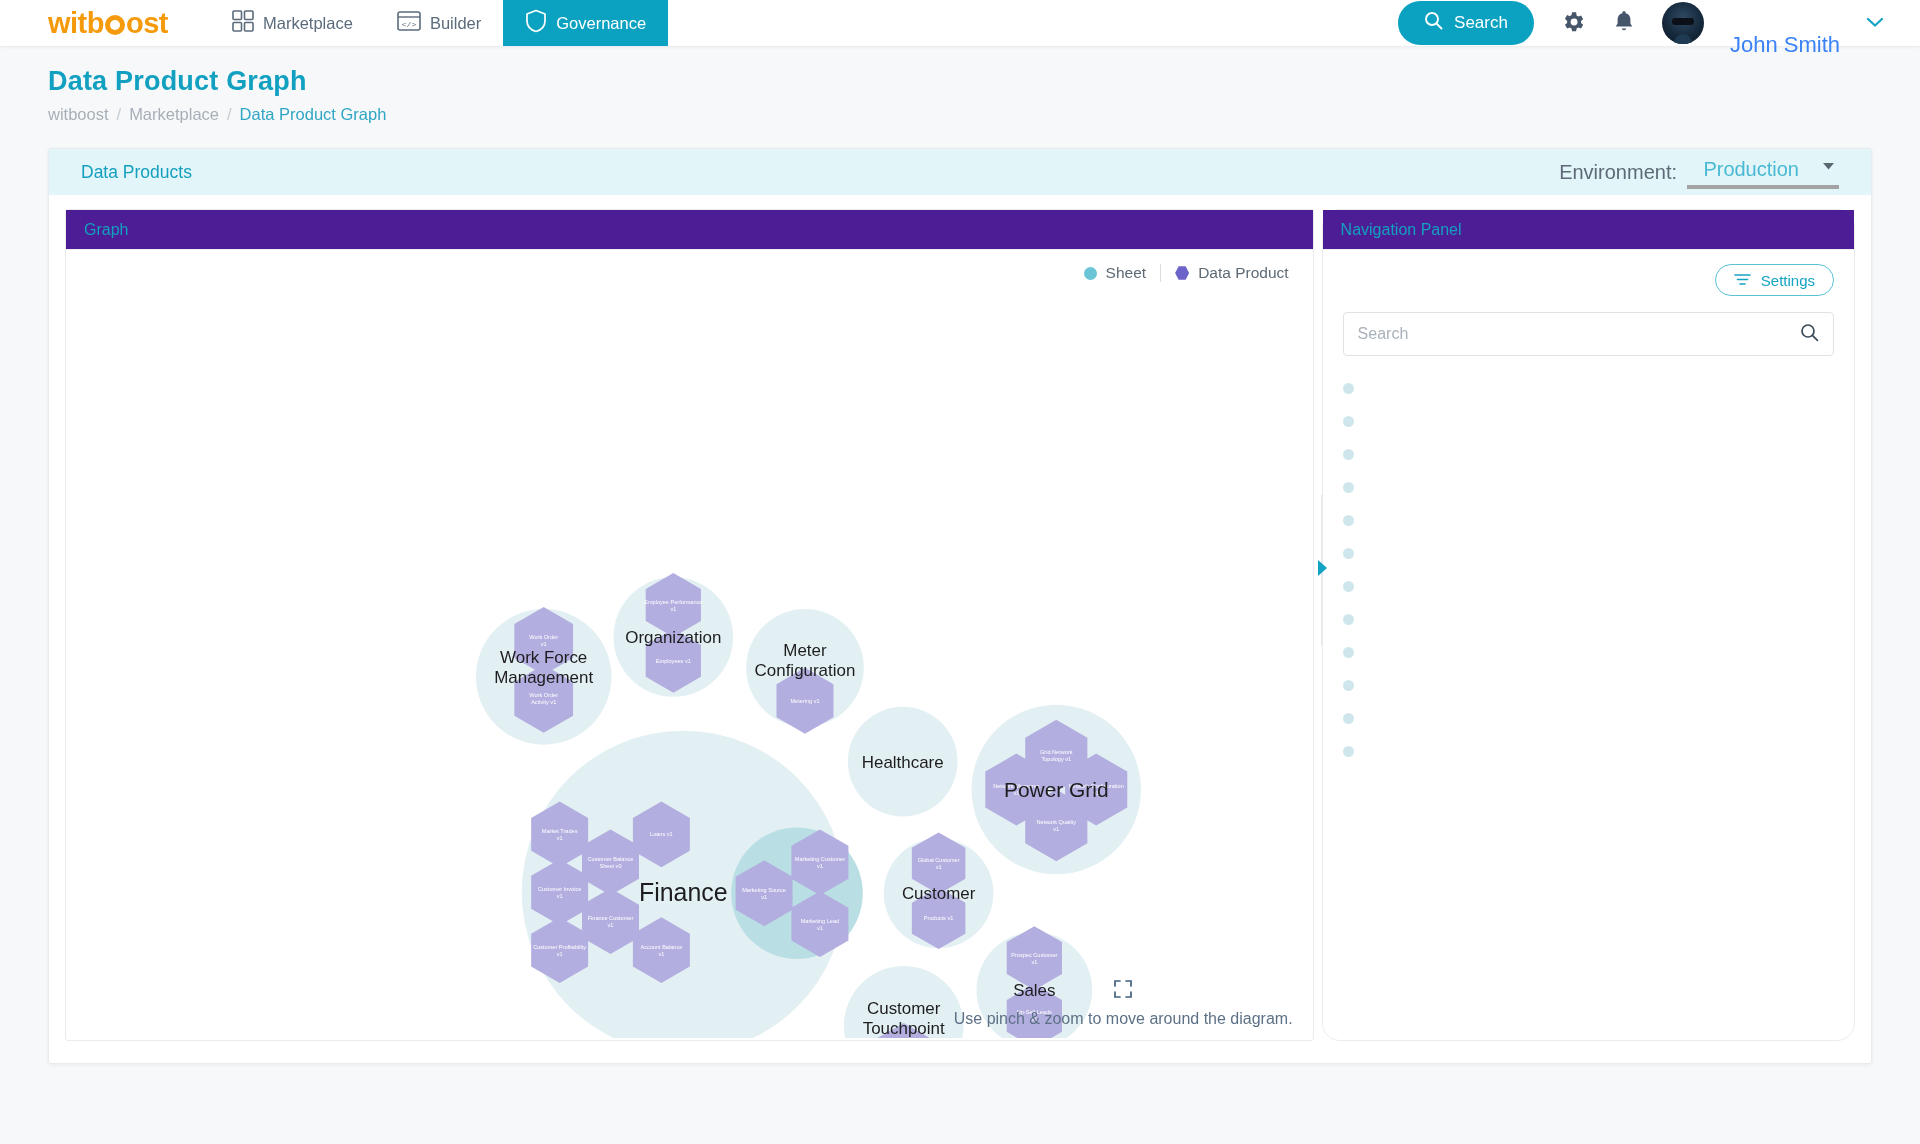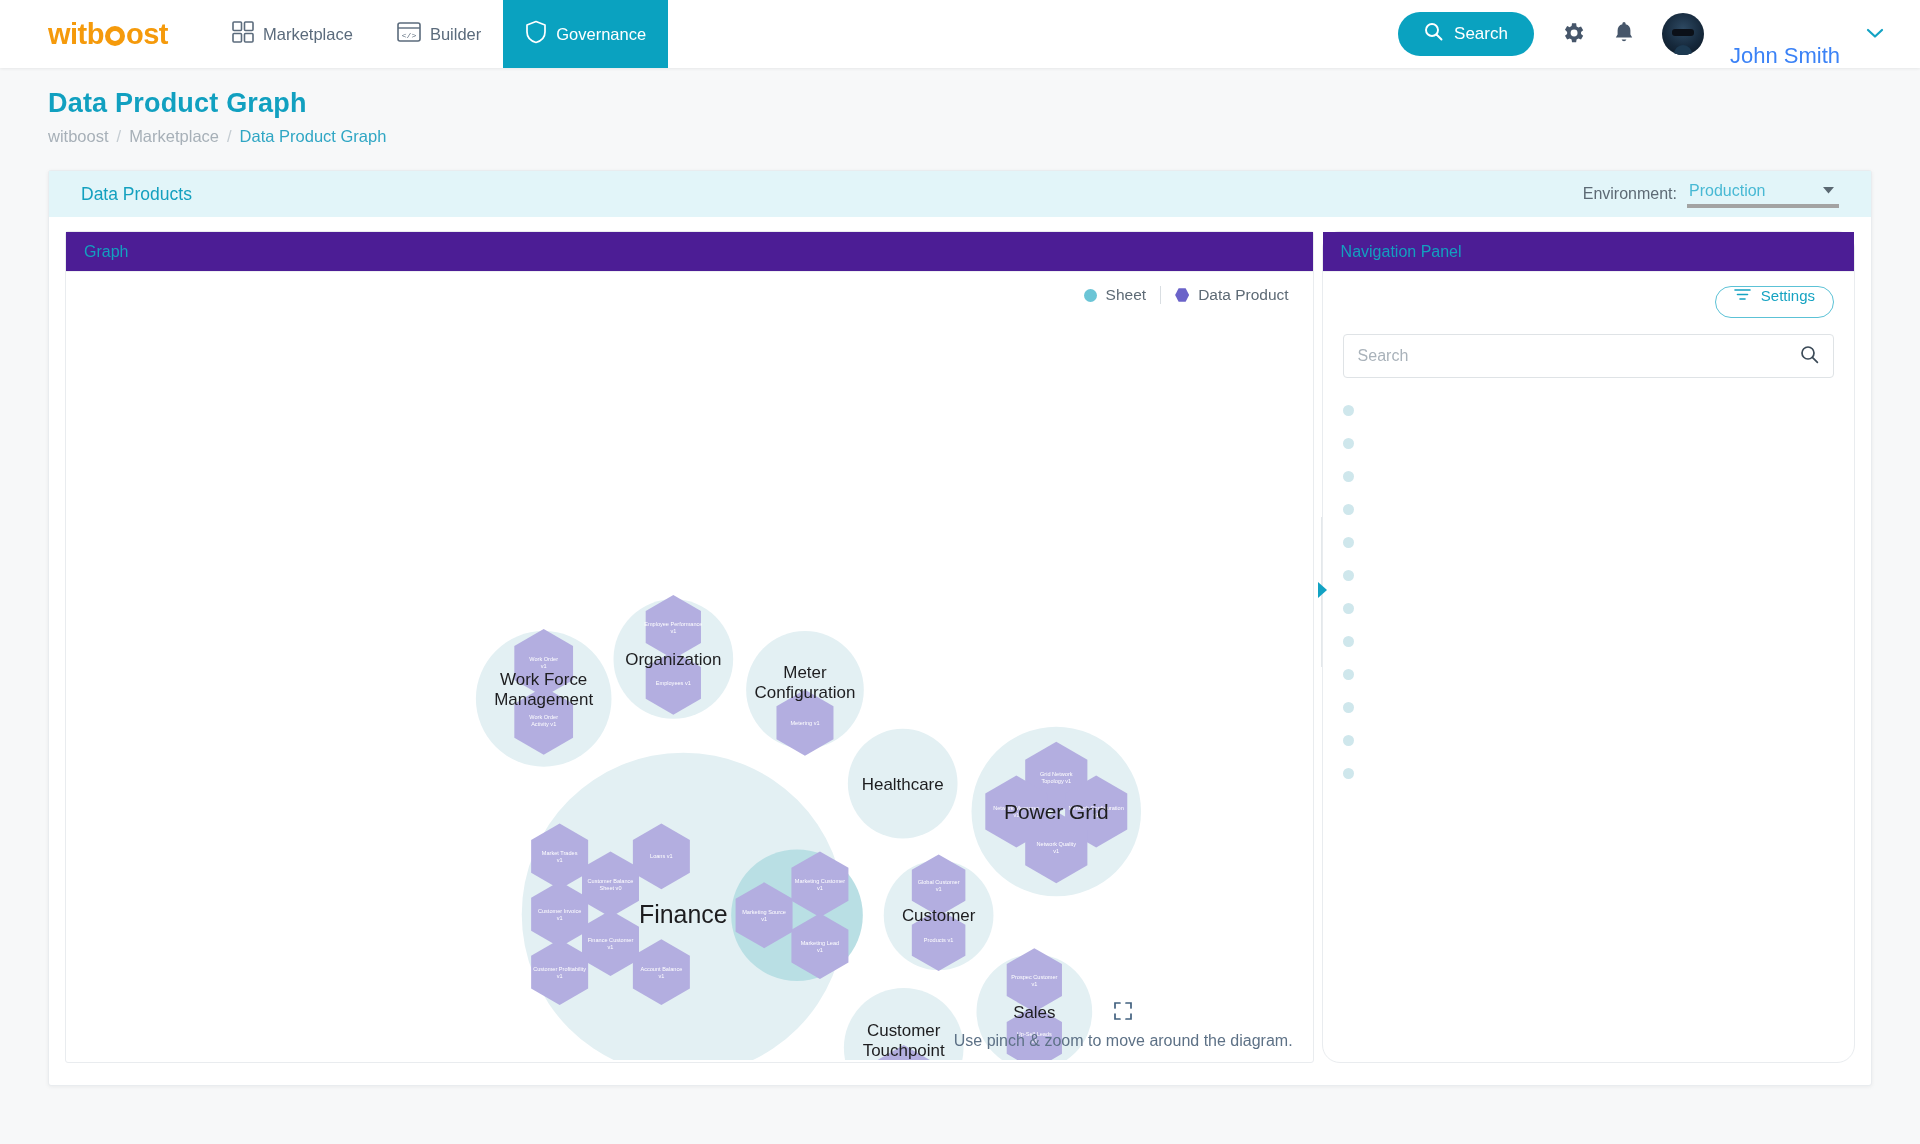--- a/index.html
+++ b/index.html
@@ -5,21 +5,21 @@
   * { box-sizing: border-box; margin: 0; padding: 0; }
   html, body {
     width: 1920px; height: 1144px;
     background: #f7f8f9;
     font-family: "Liberation Sans", sans-serif;
     overflow: hidden;
   }
 
   
   .topnav {
-    height: 68px; background: #ffffff; display: flex; align-items: stretch;
+    height: 46px; background: #ffffff; display: flex; align-items: stretch;
     position: relative; z-index: 20;
     box-shadow: 0 1px 3px rgba(0,0,0,.07);
   }
   .logo-wrap { width: 210px; display:flex; align-items:center; padding-left: 48px; }
   .logo { font-size: 29px; font-weight: 700; color: #f59a0b; letter-spacing: -.5px; display:flex; align-items:center; }
   .logo .dot { display:inline-block; width:20px; height:20px; border-radius:50%; background:#f59a0b; margin: 0 1px; position:relative; top:2px;}
   .logo .dot::after { content:""; position:absolute; left:5px; top:5px; width:10px;height:10px;border-radius:50%;background:#fff;}
 
   .navitems { display:flex; align-items:stretch; }
   .navitem {
@@ -57,21 +57,21 @@
   
   .card {
     margin: 14px 48px 0 48px; background:#fff; border:1px solid #e9ecef; border-radius:3px;
     box-shadow: 0 1px 4px rgba(0,0,0,.06);
   }
   .card-head {
     background:#e2f5f9; height:46px; display:flex; align-items:center;
     padding: 0 32px; justify-content:space-between;
   }
   .card-head .t { color:#13a0bf; font-size:17.5px; }
-  .env { display:flex; align-items:center; gap:10px; font-size:16px; color:#5d6a75;}
+  .env { display:flex; align-items:center; gap:10px; font-size:20px; color:#5d6a75;text-align:right;}
   .env .val {
     color:#48b9d4; border-bottom:4px solid #a3a3a3; padding: 2px 40px 4px 2px;
     min-width:152px; display:inline-block; position:relative; cursor:pointer;
   }
   .env .val .dd { position:absolute; right:4px; top:5px; color:#5a6872; font-size:11px;}
 
   .card-body { display:flex; padding: 14px 16px 22px 16px; gap:0; position:relative;}
 
   .panel { border:1px solid #e9ecef; border-radius:3px; background:#fff;}
   .panel-head { background:#4c1d95; height:40px; display:flex; align-items:center; padding:0 18px; border-bottom:1px solid #eef0f2;}
@@ -90,21 +90,21 @@
     color:#5d7186; font-size:16px;flex-direction:column; }
 
   .svgstage { position:absolute; inset:0; }
 
   
   .nav-panel { width: 534px; margin-left: 8px; border-radius: 18px; }
   .np-body { padding: 14px 20px 20px 20px; height:750px; }
   .settings-row { display:flex; justify-content:flex-end; }
   .settings-btn {
     border:1px solid #5cc2d6; color:#15a3c2; background:#fff; border-radius:18px;
-    height:32px; padding:0 18px; display:flex; gap:10px;
+    height:32px; padding:0 18px; display:flex; align-items:center; gap:10px;
     font-size:15px; font-family:inherit; cursor:pointer;
   }
   .np-search {
     margin-top: 16px; height:44px; border:1px solid #dfe3e6; border-radius:4px;
     display:flex; align-items:center; padding: 0 14px;
   }
   .np-search input {
     border:none; outline:none; flex:1; font-size:16px; color:#4b5863; font-family:inherit;
     background:transparent;
   }

